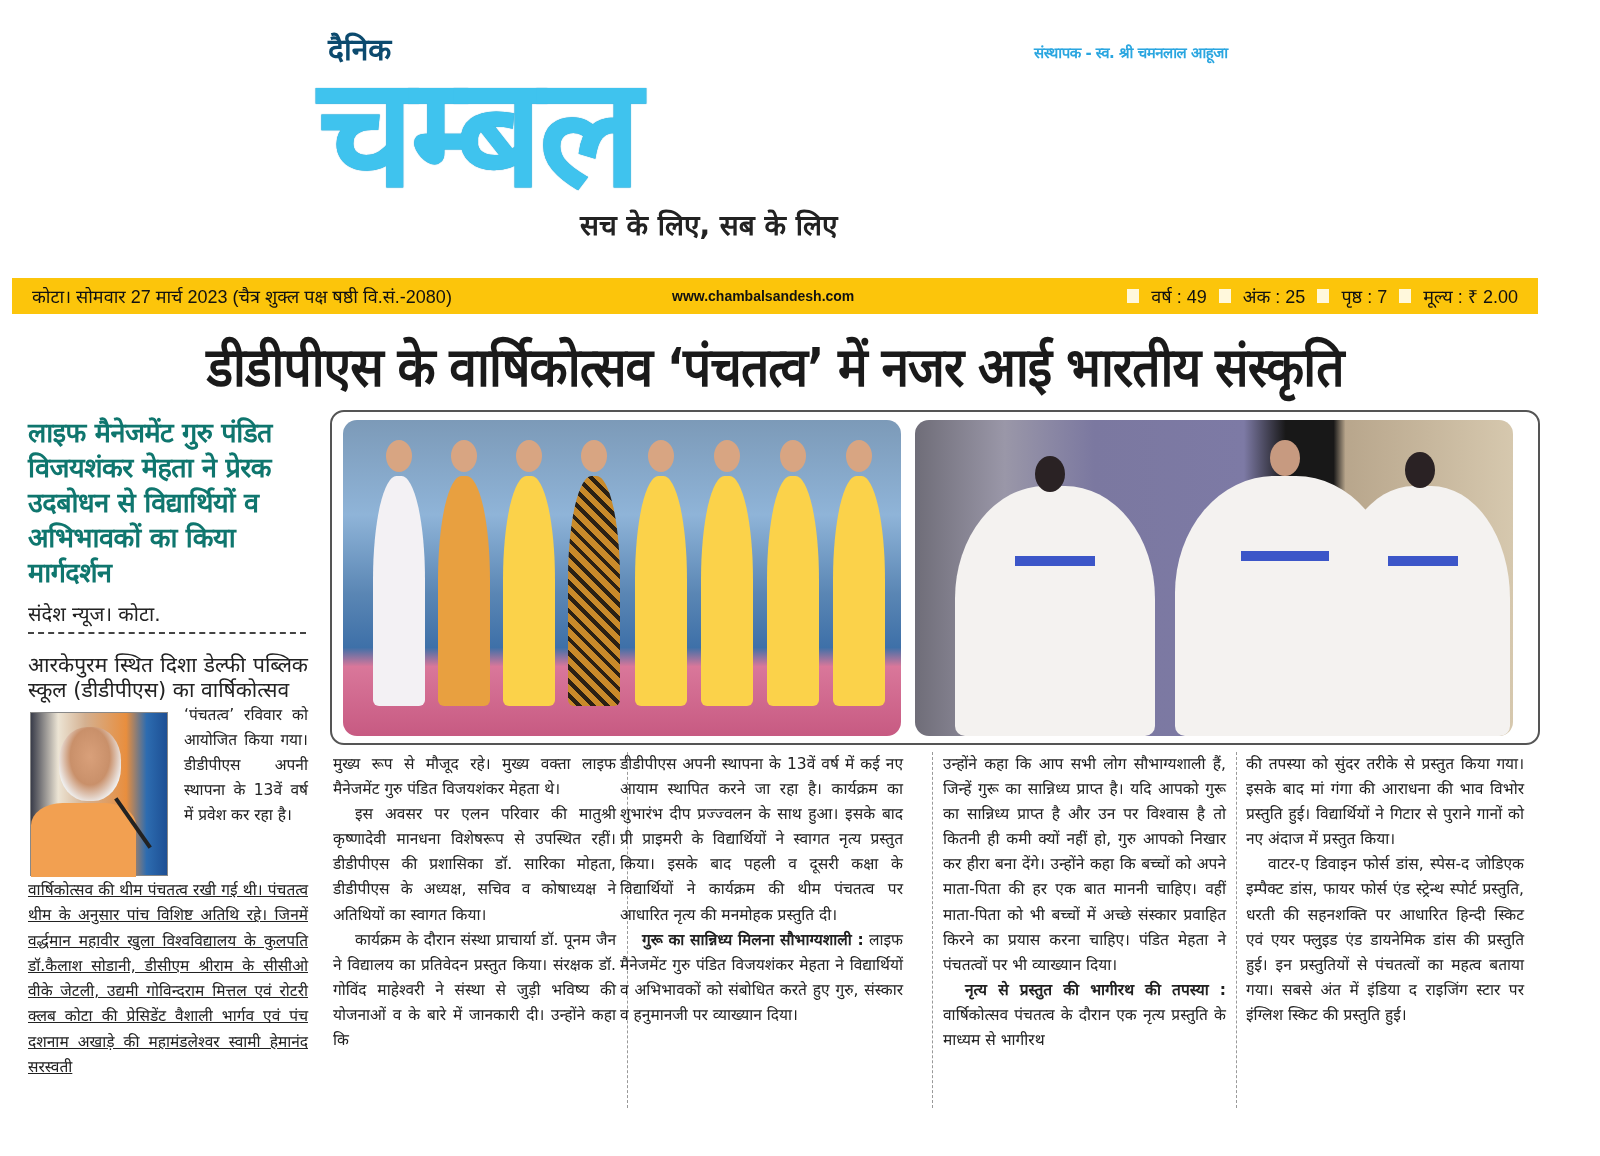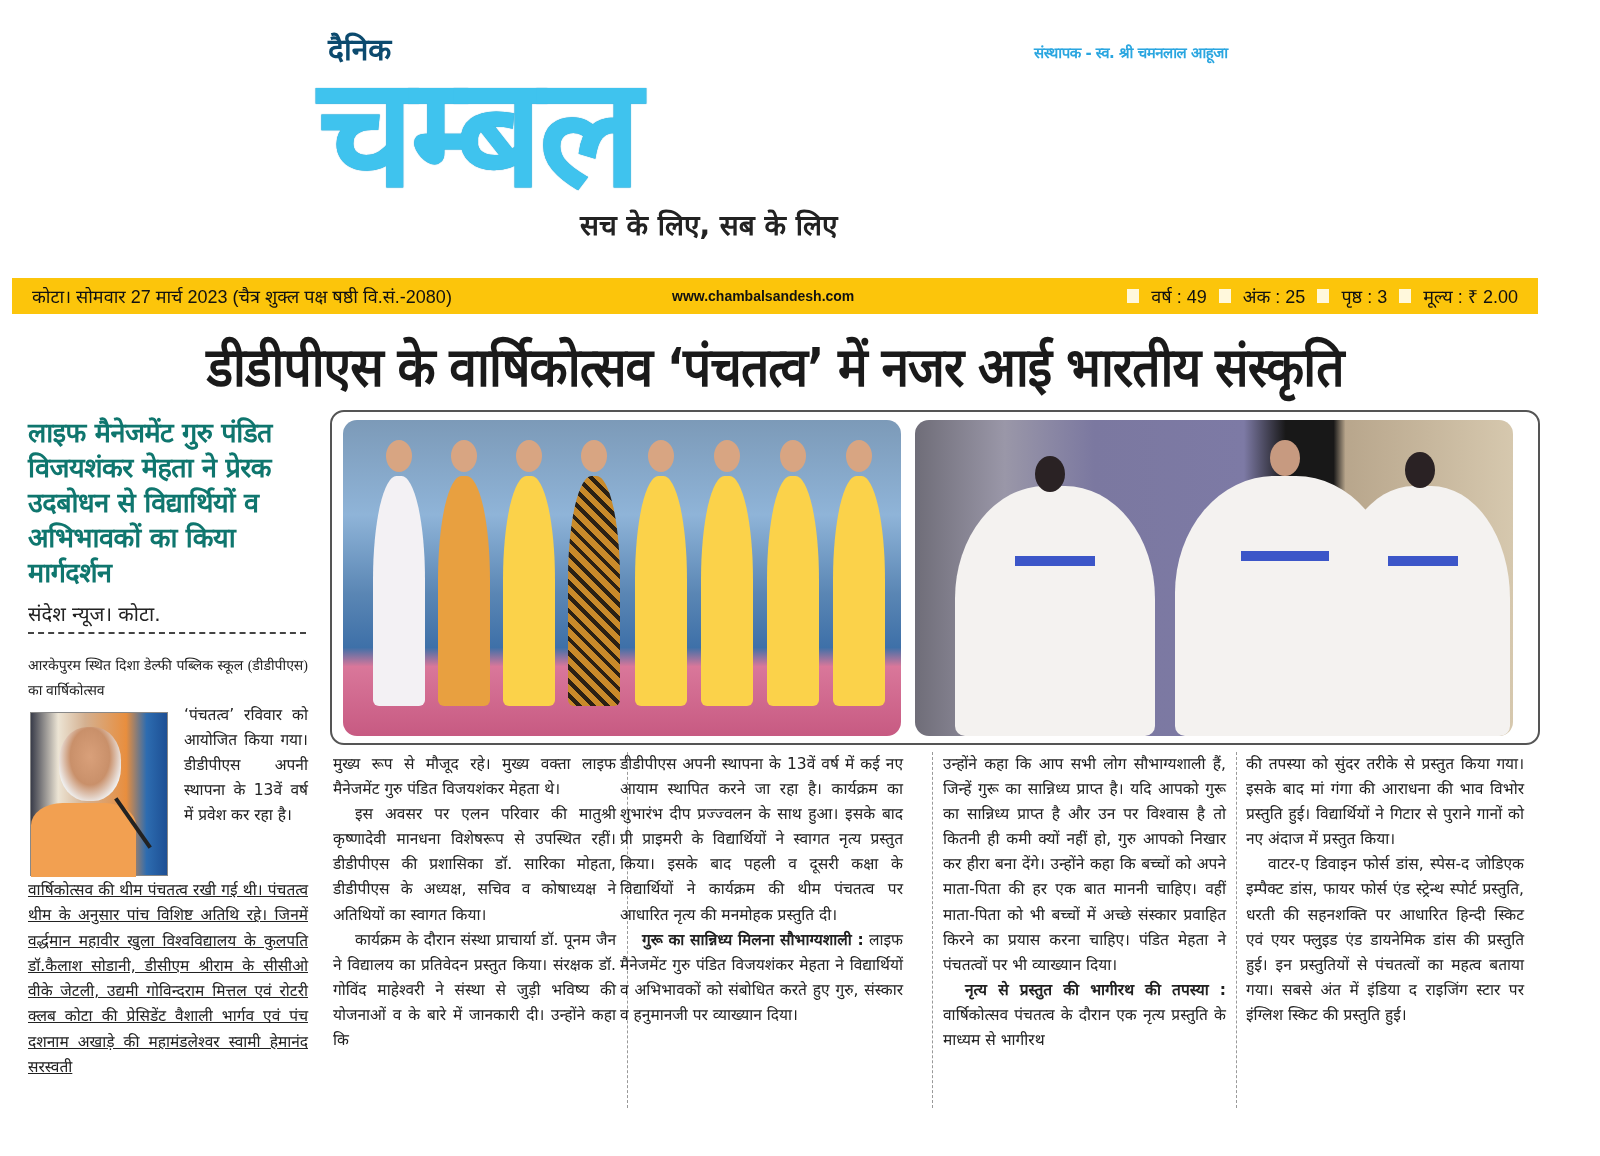--- a/index.html
+++ b/index.html
@@ -23,21 +23,21 @@
   .info-meta .item { display: flex; align-items: center; gap: 12px; }
   .info-meta .sq { width: 12px; height: 14px; background: #fff8dc; display: inline-block; }
 
   
   .headline { position: absolute; left: 0; top: 328px; width: 1550px; text-align: center; font-size: 54px; font-weight: bold; color: #1a1a1a; letter-spacing: -1px; font-family: "DejaVu Sans Condensed", "DejaVu Sans", sans-serif; transform: scaleX(0.92); transform-origin: center; }
 
   
   .subhead { position: absolute; left: 28px; top: 415px; width: 290px; font-size: 27px; font-weight: bold; line-height: 35px; color: #0f766e; letter-spacing: -0.5px; }
   .dateline { position: absolute; left: 28px; top: 600px; font-size: 20px; color: #222; }
   .dash-line { position: absolute; left: 28px; top: 632px; width: 278px; border-top: 2px dashed #444; }
-  .col1-intro { position: absolute; left: 28px; top: 653px; width: 280px; font-size: 14px; line-height: 25px; text-align: justify; color: #222; font-family: Liberation Serif, serif; }
+  .col1-intro { position: absolute; left: 28px; top: 653px; width: 280px; font-size: 21px; line-height: 25px; text-align: justify; color: #222; }
   .col1-photo { position: absolute; left: 30px; top: 712px; width: 138px; height: 164px; background: linear-gradient(90deg, #3a3d4a 0%, #ece4d4 20%, #d4b090 40%, #e88e3e 70%, #2d6cb0 85%, #1d4f94 100%); border: 1px solid #888; }
   .col1-photo .head { position: absolute; left: 28px; top: 14px; width: 62px; height: 74px; background: radial-gradient(ellipse at 50% 40%, #d9a07a 0%, #c9906a 45%, #efefef 75%); border-radius: 45%; }
   .col1-photo .robe { position: absolute; left: 0; top: 90px; width: 105px; height: 74px; background: #f2a051; border-radius: 30% 30% 0 0; }
   .col1-photo .mic { position: absolute; left: 100px; top: 80px; width: 4px; height: 60px; background: #222; transform: rotate(-35deg); }
   .col1-wrap { position: absolute; left: 184px; top: 703px; width: 124px; font-size: 15.5px; line-height: 25px; text-align: justify; color: #222; }
   .col1-rest { position: absolute; left: 28px; top: 878px; width: 280px; font-size: 15.5px; line-height: 25.3px; text-align: justify; color: #222; text-decoration: underline; }
 
   
   .photo-frame { position: absolute; left: 330px; top: 410px; width: 1210px; height: 335px; border: 2px solid #555; border-radius: 14px; }
   .photo1 { position: absolute; left: 343px; top: 420px; width: 558px; height: 316px; overflow: hidden;
@@ -76,21 +76,21 @@
     <span class="item">
         <span class="sq"></span>
         <span>वर्ष : 49</span>
       </span>
     <span class="item">
         <span class="sq"></span>
         <span>अंक : 25</span>
       </span>
     <span class="item">
         <span class="sq"></span>
-        <span>पृष्ठ : 3</span>
+        <span>पृष्ठ : 7</span>
       </span>
     <span class="item">
         <span class="sq"></span>
         <span>मूल्य : ₹ 2.00</span>
       </span>
   </div>
 </div>
 
 <h1 class="headline">डीडीपीएस के वार्षिकोत्सव ‘पंचतत्व’ में नजर आई भारतीय संस्कृति</h1>
 

